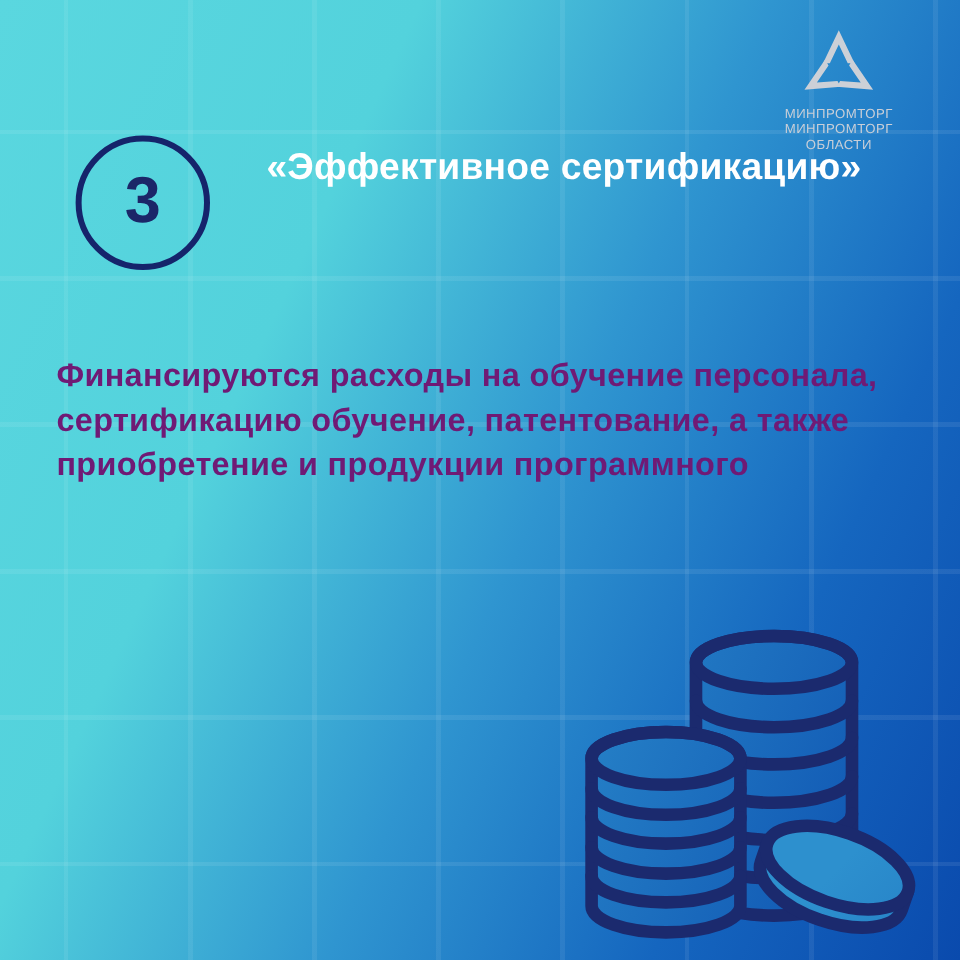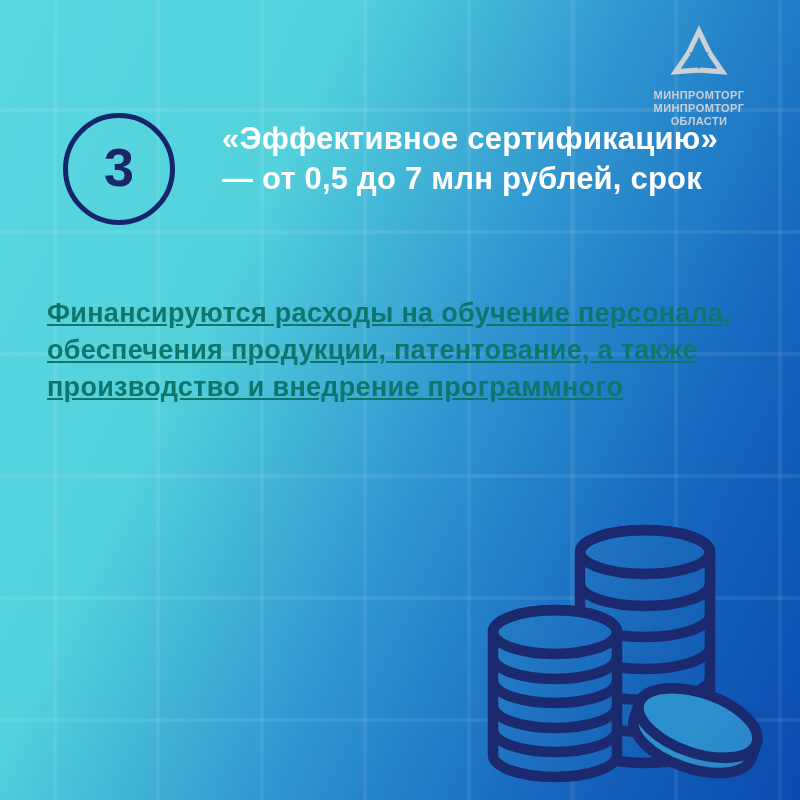--- a/index.html
+++ b/index.html
@@ -14,40 +14,40 @@
       repeating-linear-gradient(180deg, transparent 0 108px, rgba(255,255,255,.08) 108px 112px, transparent 112px 122px),
       linear-gradient(115deg, #5ad7df 0%, #53d2dc 30%, #2f95d0 55%, #1566bf 78%, #0a4aad 100%);
   }
 
   
   .logo {
     position:absolute; top:24px; right:26px; width:150px;
     display:flex; flex-direction:column; align-items:center;
   }
   .logo-mark { width:60px; height:62px; margin-bottom:3px; }
-  .logo-text { text-align:center; color:#c9cfd8; font-weight:bold;
+  .logo-text { text-align:center; color:#c9cfd8; font-weight:normal;
     font-size:11px; line-height:13px; letter-spacing:.4px; }
 
   
   .badge {
     position:absolute; left:63px; top:113px;
     width:112px; height:112px; border:5px solid #15246b; border-radius:50%;
     display:flex; align-items:center; justify-content:center;
   }
   .badge-number { color:#1b2668; font-size:54px; font-weight:bold; padding-bottom:4px; }
 
   
   .heading { position:absolute; left:222px; top:119px; color:#ffffff; }
   .heading .line {
     display:block; white-space:nowrap;
     font-size:31px; font-weight:bold; line-height:40px; letter-spacing:.2px;
   }
 
   
-  .body-text { position:absolute; left:47px; top:295px; color:#0f766e;text-decoration:underline; }
+  .body-text { position:absolute; left:47px; top:295px; color:#701a75; }
   .body-text .line {
     display:block; white-space:nowrap;
     font-size:27px; font-weight:bold; line-height:37px; letter-spacing:.3px;
   }
 
   
   .coins { position:absolute; left:440px; top:480px; width:360px; height:320px; }
 </style>
 </head>
 <body>
@@ -66,27 +66,26 @@
     <div>ОБЛАСТИ</div>
   </div>
 </div>
 
 <div class="badge">
   <span class="badge-number">3</span>
 </div>
 
 <div class="heading">
   <span class="line">«Эффективное сертификацию»</span>
-  <span class="line">— от 0,5 до 7 млн рублей, срок</span>
 </div>
 
 <div class="body-text">
   <span class="line">Финансируются расходы на обучение персонала,</span>
-  <span class="line">обеспечения продукции, патентование, а также</span>
-  <span class="line">производство и внедрение программного</span>
+  <span class="line">сертификацию обучение, патентование, а также</span>
+  <span class="line">приобретение и продукции программного</span>
 </div>
 
 <svg class="coins" viewBox="0 0 360 320" aria-hidden="true">
   <defs>
 
     <linearGradient id="bgfill" gradientUnits="userSpaceOnUse" x1="0" y1="0" x2="360" y2="168">
       <stop offset="0" stop-color="#2d90ce"></stop>
       <stop offset="1" stop-color="#0d50b0"></stop>
     </linearGradient>
   </defs>

